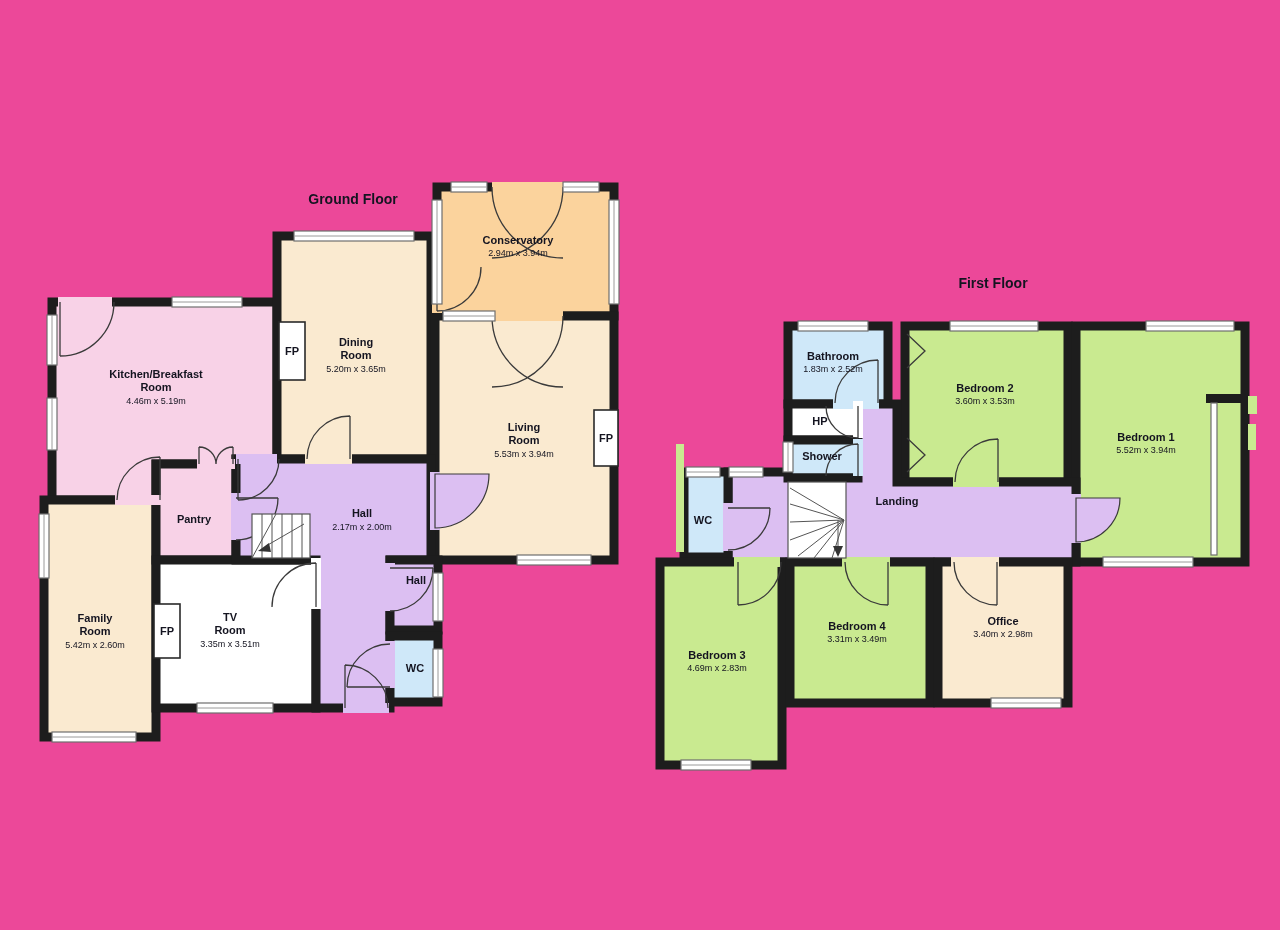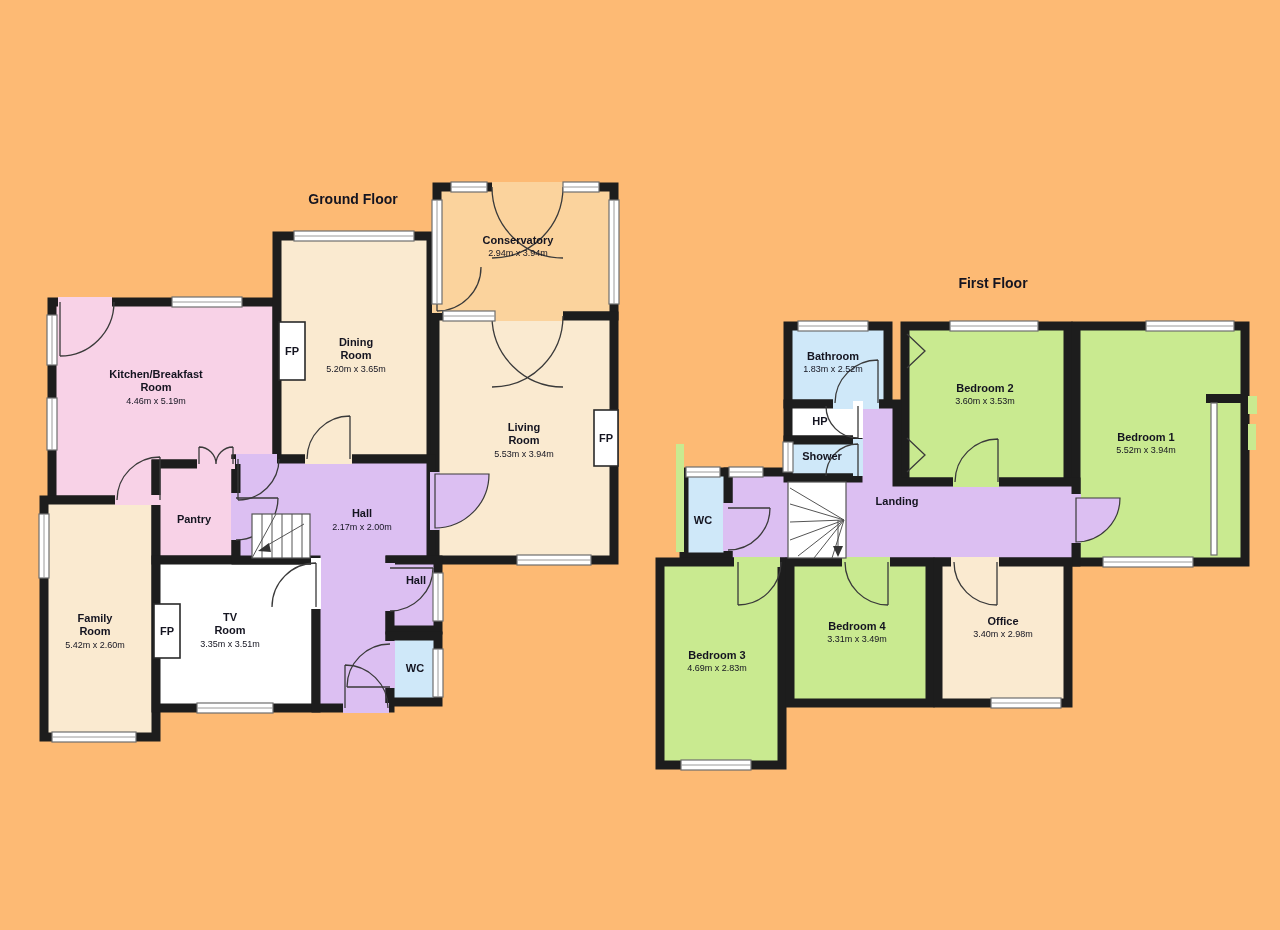--- a/index.html
+++ b/index.html
@@ -1,16 +1,16 @@
 <!DOCTYPE html>
 <html style="--wall: #1d1d1d; --pink: #f8d2e7; --cream: #faead0; --orange: #fbd39d; --purple: #dcbff2; --green: #c9ea90; --blue: #cfe8f9;"><head>
 <meta charset="utf-8">
 <style>
   html,body{margin:0;padding:0;background:#ffffff;}
-  #stage{width:1280px;height:930px;background:#fdba74;position:relative;font-family:"Liberation Sans",sans-serif;}
+  #stage{width:1280px;height:930px;background:#ec4899;position:relative;font-family:"Liberation Sans",sans-serif;}
   svg{display:block;}
   .room{stroke:var(--wall);stroke-width:9;stroke-linejoin:miter;}
   .c-pink{fill:var(--pink);}   .c-cream{fill:var(--cream);}
   .c-orange{fill:var(--orange);} .c-purple{fill:var(--purple);}
   .c-green{fill:var(--green);}  .c-blue{fill:var(--blue);}
   .c-white{fill:#ffffff;}
   .gap{stroke:none;}
   .sliver{stroke:none;}
   .d{fill:none;stroke:#3a3a3a;stroke-width:1.3;}
   .disc{stroke:#3a3a3a;stroke-width:1.2;}

